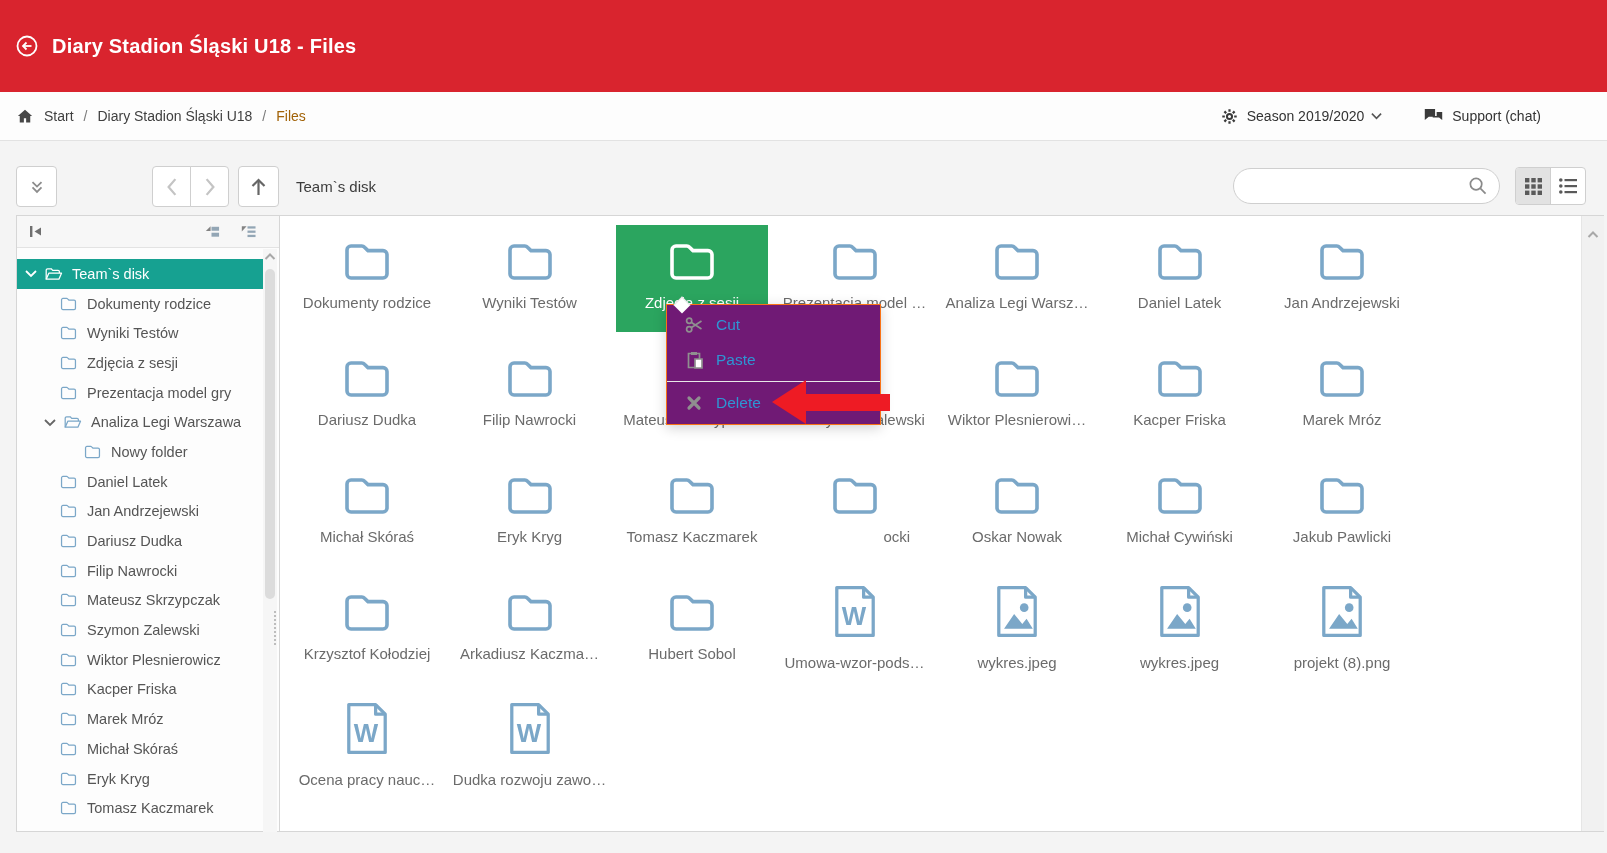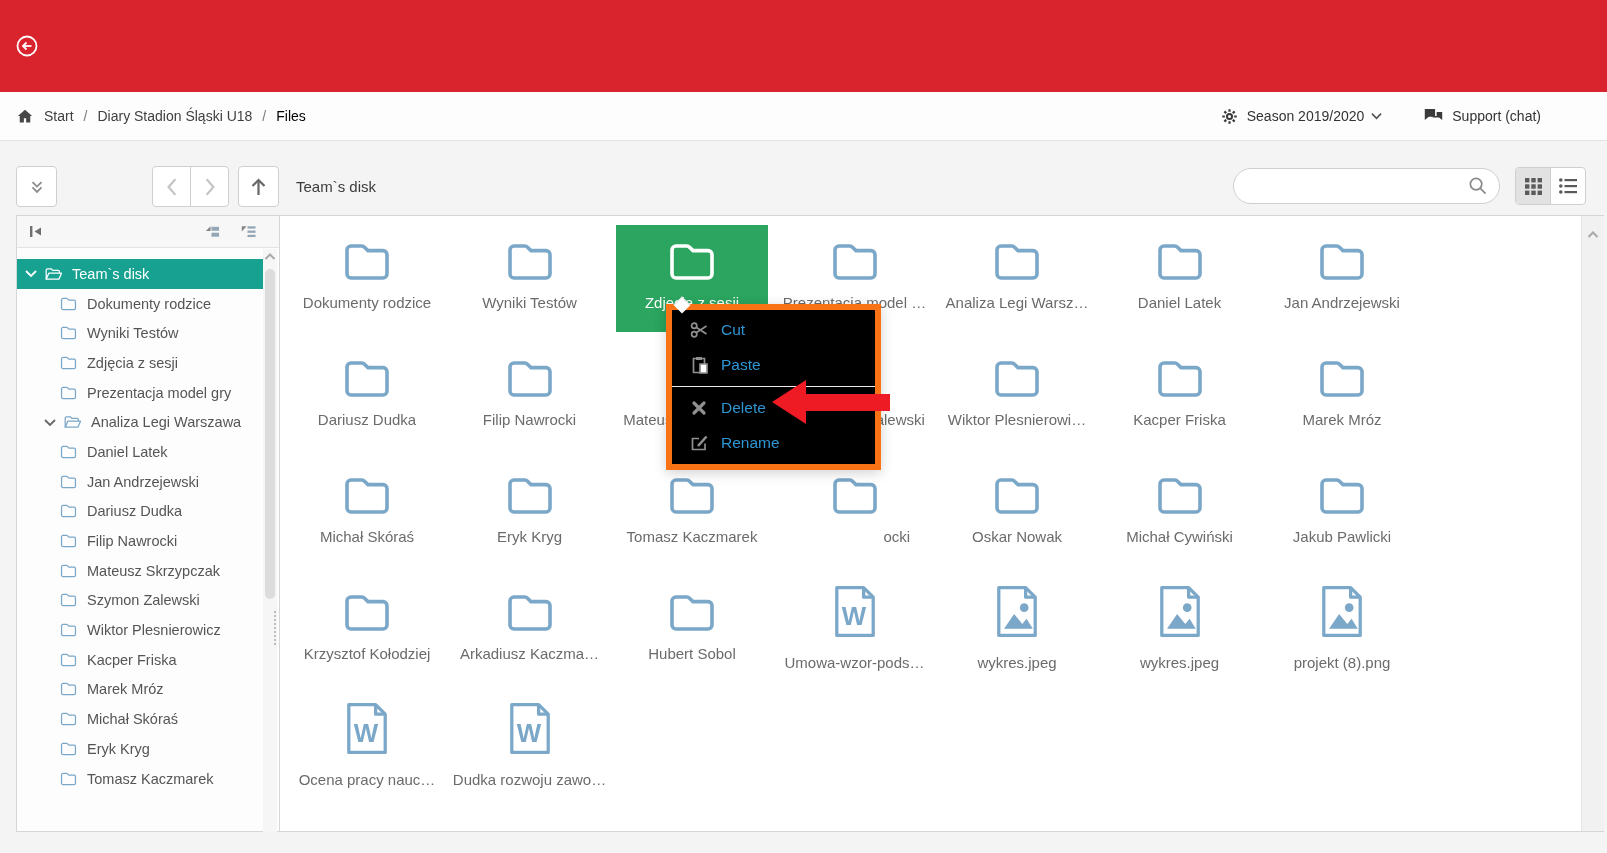--- a/index.html
+++ b/index.html
@@ -13,21 +13,21 @@
               display:flex;align-items:center;color:#fff;}
   .back-ic{width:24px;height:24px;margin-left:15px;color:#fff;cursor:pointer;}
   .app-title{font-size:20px;font-weight:bold;margin:0 0 0 13px;letter-spacing:.2px;}
 
   
   .crumb-bar{position:absolute;left:0;top:92px;width:100%;height:48px;background:#fdfdfd;
              border-bottom:1px solid #e2e2e2;display:flex;align-items:center;font-size:14px;color:#3f3f3f;}
   .home-ic{width:18px;height:18px;margin-left:16px;color:#474747;}
   .crumbs{display:flex;align-items:flex-end;margin-left:10px;}
   .crumb{color:#3f3f3f;cursor:pointer;}
-  .crumb.muted{color:#000000;cursor:default;}
+  .crumb.muted{color:#a16207;cursor:default;}
   .crumb-sep{margin:0 10px;color:#7a7a7a;}
   .top-actions{position:absolute;right:66px;top:92px;height:48px;display:flex;align-items:center;font-size:14px;color:#333;}
   .gear-ic{width:17px;height:17px;color:#3a3a3a;margin-right:9px;}
   .chev-sm{width:11px;height:8px;color:#555;margin-left:7px;}
   .chat-ic{width:19px;height:16px;color:#3a3a3a;margin:0 9px 0 42px;}
   .season,.support{cursor:pointer;}
 
   
   .tb-btn{position:absolute;background:#fff;border:1px solid #cfcfcf;border-radius:4px;
           display:flex;align-items:center;justify-content:center;cursor:pointer;box-sizing:border-box;}
@@ -73,21 +73,21 @@
   .tile.selected{background:#2ba55f;}
   .tile-ic{position:absolute;top:14px;left:50%;transform:translateX(-50%);width:54px;height:46px;color:#7ba7c8;}
   .tile.file .tile-ic{top:7px;width:46px;height:57px;}
   .tile.selected .tile-ic{color:#fff;}
   .tile-label{position:absolute;top:69px;left:-45px;right:-45px;text-align:center;font-size:15px;
               color:#6b6b6b;white-space:nowrap;}
   .tile.file .tile-label{top:78px;}
   .tile.selected .tile-label{color:#fff;}
 
   
-  .ctx-menu{position:absolute;left:666px;top:304px;width:215px;background:#000000;border:6px solid #f97316;
+  .ctx-menu{position:absolute;left:666px;top:304px;width:215px;background:#701a75;border:1px solid #f97316;
             box-shadow:0 3px 12px rgba(0,0,0,.18);box-sizing:border-box;padding:2px 0 4px;z-index:50;}
   .ctx-notch{position:absolute;left:676px;top:299px;width:11px;height:11px;background:#fff;
              border-left:1px solid #e3e3e3;border-top:1px solid #e3e3e3;transform:rotate(45deg);z-index:51;}
   .ctx-item{display:flex;align-items:center;height:35px;padding-left:18px;cursor:pointer;}
   .ctx-ic{width:18px;height:18px;margin-right:13px;color:#8f8f8f;flex:none;}
   .ctx-label{font-size:15.5px;color:#2e95d3;}
   .ctx-divider{height:1px;background:#e8e8e8;margin:4px 0 3px;}
 
   
   .arrow-anno{position:absolute;left:772px;top:380px;width:118px;height:44px;z-index:60;pointer-events:none;}
@@ -102,20 +102,21 @@
 <div class="screen">
 
   <header class="app-header">
     <span class="ic back-ic">
         <svg viewBox="0 0 24 24" fill="none" stroke="currentColor" stroke-width="1.8">
           <circle cx="12" cy="12" r="9.5"></circle>
           <path d="M16.5 12h-8.5"></path>
           <path d="M11.5 8.5 8 12l3.5 3.5"></path>
         </svg>
       </span>
+    <h1 class="app-title">Diary Stadion Śląski U18 - Files</h1>
   </header>
 
   <nav class="crumb-bar">
     <span class="ic home-ic">
         <svg viewBox="0 0 24 24" fill="currentColor">
           <path d="M12 3.5 2.5 12H5v8.5h5.5V15h3v5.5H19V12h2.5z"></path>
         </svg>
       </span>
     <span class="crumbs">
         <span class="crumb">Start</span>
@@ -301,20 +302,28 @@
                 <path d="M1 1.5 6 6.5 11 1.5"></path>
               </svg>
             </span>
             <span class="ic tree-ic">
               <svg viewBox="0 0 54 46" fill="none" stroke="currentColor" stroke-width="3.6" stroke-linejoin="round">
                 <path d="M6 38V12a4 4 0 0 1 4-4h10.5l4.2 4.5H40a4 4 0 0 1 4 4V20"></path>
                 <path d="M6 38l7.5-17.5H50L42.5 38z"></path>
               </svg>
             </span>
             <span>Analiza Legi Warszawa</span>
+          </div>
+          <div class="tree-row" style="padding-left: 66px;">
+            <span class="ic tree-ic">
+              <svg viewBox="0 0 54 46" fill="none" stroke="currentColor" stroke-width="3.6" stroke-linejoin="round">
+                <path d="M7 11a4 4 0 0 1 4-4h10.8a3.6 3.6 0 0 1 2.7 1.2L28 11.6h15a4 4 0 0 1 4 4V35a4 4 0 0 1-4 4H11a4 4 0 0 1-4-4z"></path>
+              </svg>
+            </span>
+            <span>Nowy folder</span>
           </div>
           <div class="tree-row" style="padding-left: 42px;">
             <span class="ic tree-ic">
               <svg viewBox="0 0 54 46" fill="none" stroke="currentColor" stroke-width="3.6" stroke-linejoin="round">
                 <path d="M7 11a4 4 0 0 1 4-4h10.8a3.6 3.6 0 0 1 2.7 1.2L28 11.6h15a4 4 0 0 1 4 4V35a4 4 0 0 1-4 4H11a4 4 0 0 1-4-4z"></path>
               </svg>
             </span>
             <span>Daniel Latek</span>
           </div>
           <div class="tree-row" style="padding-left: 42px;">
@@ -708,29 +717,20 @@
       </div>
       <div class="ctx-divider"></div>
       <div class="ctx-item">
         <span class="ic ctx-ic">
           <svg viewBox="0 0 18 18" fill="none" stroke="currentColor" stroke-width="3.2" stroke-linecap="round">
             <path d="M4 4l10 10M14 4 4 14"></path>
           </svg>
         </span>
         <span class="ctx-label">Delete</span>
       </div>
-      <div class="ctx-item">
-        <span class="ic ctx-ic">
-          <svg viewBox="0 0 18 18" fill="none" stroke="currentColor" stroke-width="1.7">
-            <path d="M15 9.5V15.5H2.5V4.5H9"></path>
-            <path d="M8 12 16.5 2.5" stroke-width="2.6"></path>
-          </svg>
-        </span>
-        <span class="ctx-label">Rename</span>
-      </div>
     </div>
 
   <div class="arrow-anno">
     <span class="head"></span>
     <span class="body"></span>
   </div>
 
 </div>
 
 </body></html>

